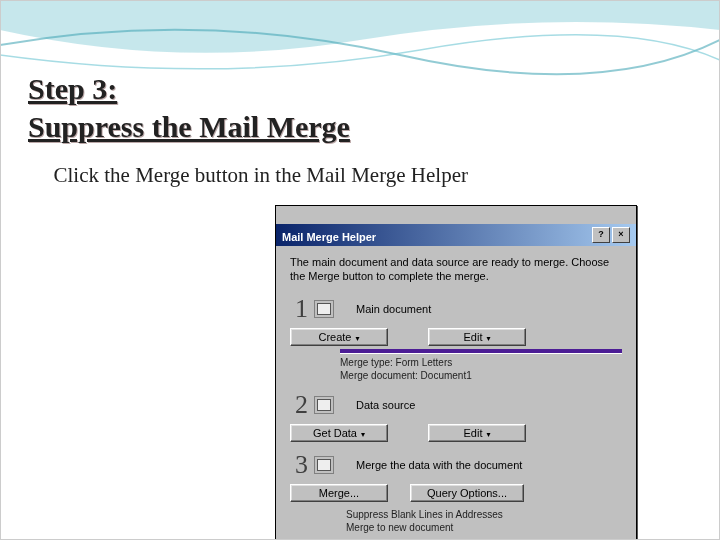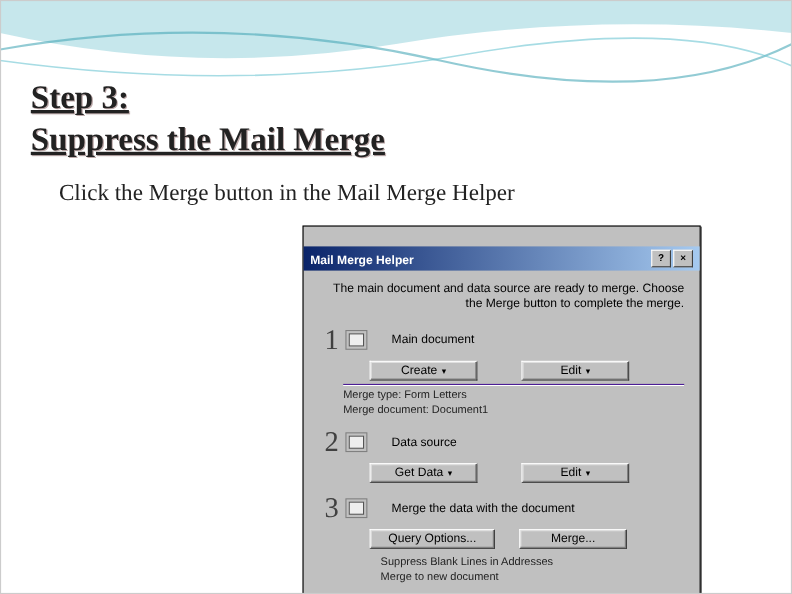--- a/index.html
+++ b/index.html
@@ -79,21 +79,20 @@
     color: #000;
     font-weight: bold;
     font-family: Arial;
   }
   .dialog-body {
     padding: 10px 14px 4px 14px;
   }
   .dialog-msg {
     margin-bottom: 10px;
     line-height: 1.25;
-    text-align: right;
   }
   .section {
     margin-bottom: 8px;
   }
   .sec-head {
     display: flex;
     align-items: center;
     gap: 6px;
     margin-bottom: 4px;
   }
@@ -119,21 +118,20 @@
     border: 1px solid #555;
     background: #eee;
   }
   .sec-label {
     font-size: 11px;
     margin-left: 16px;
   }
   .btn-row {
     display: flex;
     gap: 40px;
-    margin-left: 46px;
     margin-bottom: 3px;
   }
   .win-btn {
     background: #c0c0c0;
     border: 1px solid #fff;
     border-right-color: #404040;
     border-bottom-color: #404040;
     box-shadow: inset -1px -1px 0 #808080, inset 1px 1px 0 #dfdfdf;
     padding: 2px 6px;
     font-family: Tahoma, Arial, sans-serif;
@@ -142,25 +140,25 @@
     text-align: center;
     display: inline-block;
     position: relative;
   }
   .win-btn.dropdown::after {
     content: "▾";
     font-size: 8px;
     margin-left: 4px;
   }
   .sec-info {
-    margin-left: 22px;
+    margin-left: 50px;
     font-size: 10px;
     color: #222;
     line-height: 1.3;
-    border-top: 1px solid #4c1d95;
+    border-top: 4px solid #4c1d95;
     box-shadow: inset 0 1px 0 #fff;
     padding-top: 3px;
     margin-top: 3px;
     margin-bottom: 6px;
   }
   .options-block {
     margin-left: 46px;
     font-size: 10px;
     color: #222;
     line-height: 1.3;
@@ -229,22 +227,22 @@
       </div>
     </div>
 
     <div class="section">
       <div class="sec-head">
         <span class="sec-num">3</span>
         <span class="sec-icon"></span>
         <span class="sec-label">Merge the data with the document</span>
       </div>
       <div class="btn-row" style="gap:22px;">
+        <span class="win-btn">Merge...</span>
         <span class="win-btn" style="min-width:100px;">Query Options...</span>
-        <span class="win-btn">Merge...</span>
       </div>
       <div class="options-block">
         <div style="margin-left:10px;">
           <div>Suppress Blank Lines in Addresses</div>
           <div>Merge to new document</div>
         </div>
       </div>
     </div>
   </div>
 

